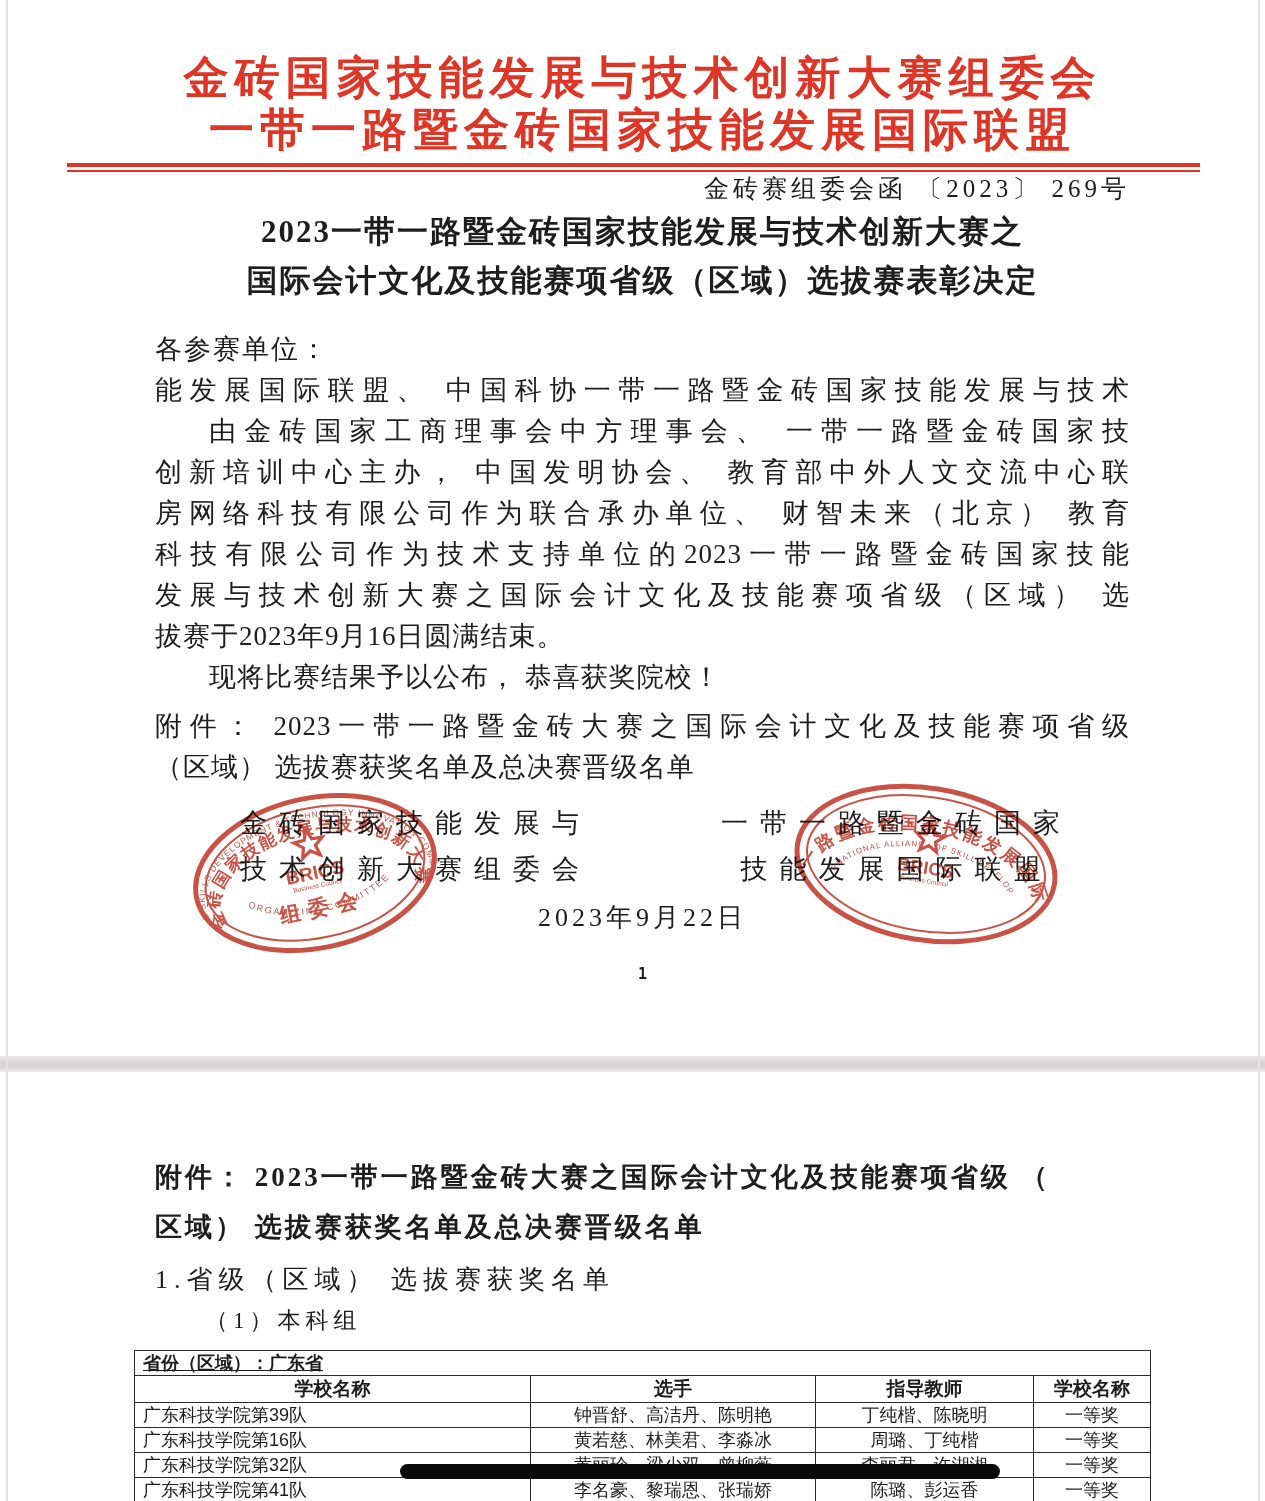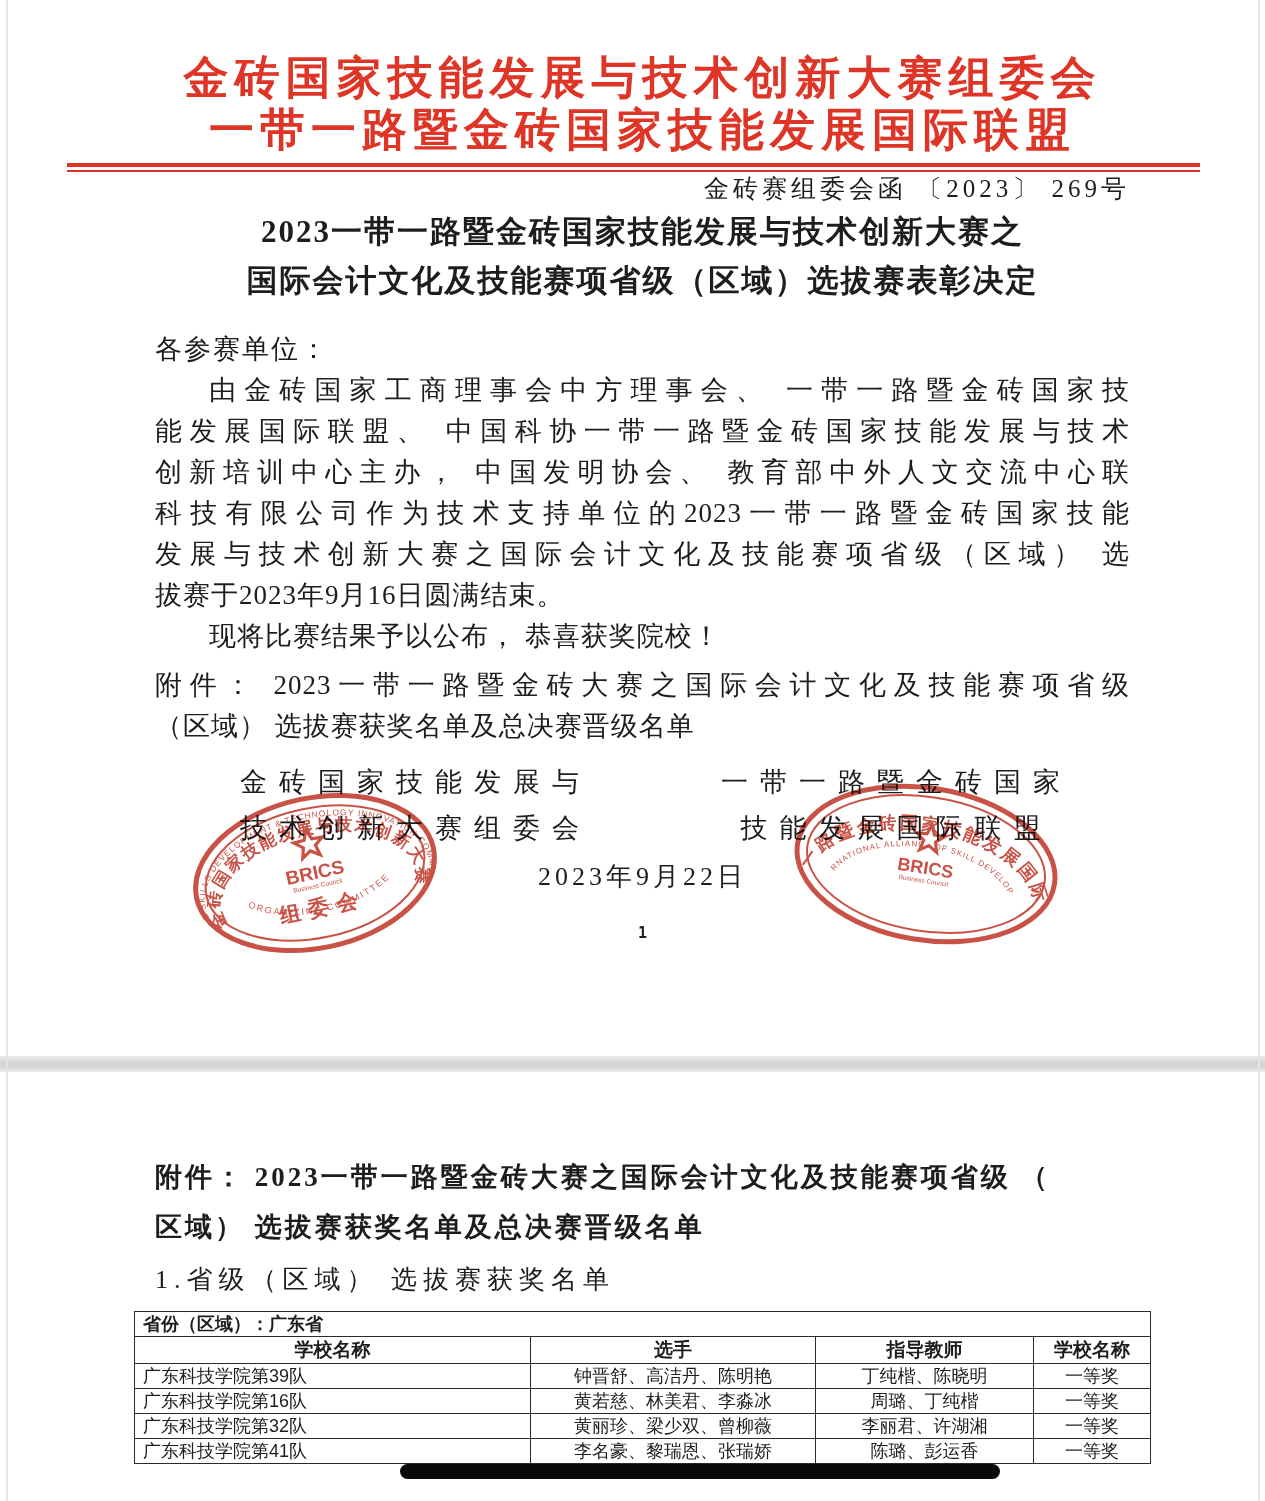--- a/index.html
+++ b/index.html
@@ -38,21 +38,21 @@
   
   #page2{position:relative;width:100%;height:429px;background:#fff;box-sizing:border-box;
          padding:80px 120px 8px 155px;}
   .attach2{font-weight:bold;font-size:27px;line-height:50px;letter-spacing:3px;white-space:nowrap;}
   .sec1{font-size:26px;letter-spacing:6px;margin-top:10px;}
   .sec2{font-size:23px;letter-spacing:5px;margin-top:8px;margin-left:50px;}
   .award-table{border-collapse:collapse;margin-top:14px;margin-left:-21px;
                font-family:"Liberation Sans",sans-serif;table-layout:fixed;width:1016px;}
   .award-table td,.award-table th{border:1.6px solid #2a2a2a;padding:0 8px;height:22px;
                font-size:18px;overflow:hidden;white-space:nowrap;}
-  .award-table .province td{font-weight:bold;text-align:left;font-size:18px;}
+  .award-table .province td{font-weight:bold;text-align:left;font-size:18px;text-decoration:underline;}
   .award-table th{font-weight:bold;text-align:center;font-size:19px;}
   .award-table td.c{text-align:center;font-weight:normal;}
   .award-table td.l{text-align:left;font-weight:normal;}
   #redaction{position:absolute;left:400px;top:392px;width:600px;height:15px;background:#0a0a0a;
              border-radius:8px;z-index:4;}
 </style>
 </head>
 <body>
 
 <div id="stage">
@@ -65,23 +65,24 @@
     <div class="head-rule"></div>
 
     <div class="doc-no">金砖赛组委会函 〔2023〕 269号</div>
 
     <div class="doc-title">2023一带一路暨金砖国家技能发展与技术创新大赛之</div>
     <div class="doc-title">国际会计文化及技能赛项省级（区域）选拔赛表彰决定</div>
 
     <div class="salutation">各参赛单位：</div>
 
     <div>
+      <div class="bline jl">能发展国际联盟、 中国科协一带一路暨金砖国家技能发展与技术</div>
       <div class="bline jl indent">由金砖国家工商理事会中方理事会、 一带一路暨金砖国家技</div>
-      <div class="bline jl">能发展国际联盟、 中国科协一带一路暨金砖国家技能发展与技术</div>
       <div class="bline jl">创新培训中心主办， 中国发明协会、 教育部中外人文交流中心联</div>
+      <div class="bline jl">房网络科技有限公司作为联合承办单位、 财智未来（北京） 教育</div>
       <div class="bline jl">科技有限公司作为技术支持单位的2023一带一路暨金砖国家技能</div>
       <div class="bline jl">发展与技术创新大赛之国际会计文化及技能赛项省级（区域） 选</div>
       <div class="bline">拔赛于2023年9月16日圆满结束。</div>
       <div class="bline indent">现将比赛结果予以公布， 恭喜获奖院校！</div>
     </div>
 
     <div class="attach">
       <div class="bline jl">附件： 2023一带一路暨金砖大赛之国际会计文化及技能赛项省级</div>
       <div class="bline">（区域） 选拔赛获奖名单及总决赛晋级名单</div>
     </div>
@@ -141,20 +142,21 @@
       </g>
     </svg>
   </div>
 
   <div id="page-gap"></div>
 
   <div id="page2">
     <div class="attach2">附件： 2023一带一路暨金砖大赛之国际会计文化及技能赛项省级 （</div>
     <div class="attach2">区域） 选拔赛获奖名单及总决赛晋级名单</div>
     <div class="sec1">1.省级（区域） 选拔赛获奖名单</div>
+    <div class="sec2">（1）本科组</div>
 
     <table class="award-table">
       <colgroup>
           <col style="width:396px">
           <col style="width:285px">
           <col style="width:218px">
           <col style="width:117px">
         </colgroup>
       <tbody>
           <tr class="province">

